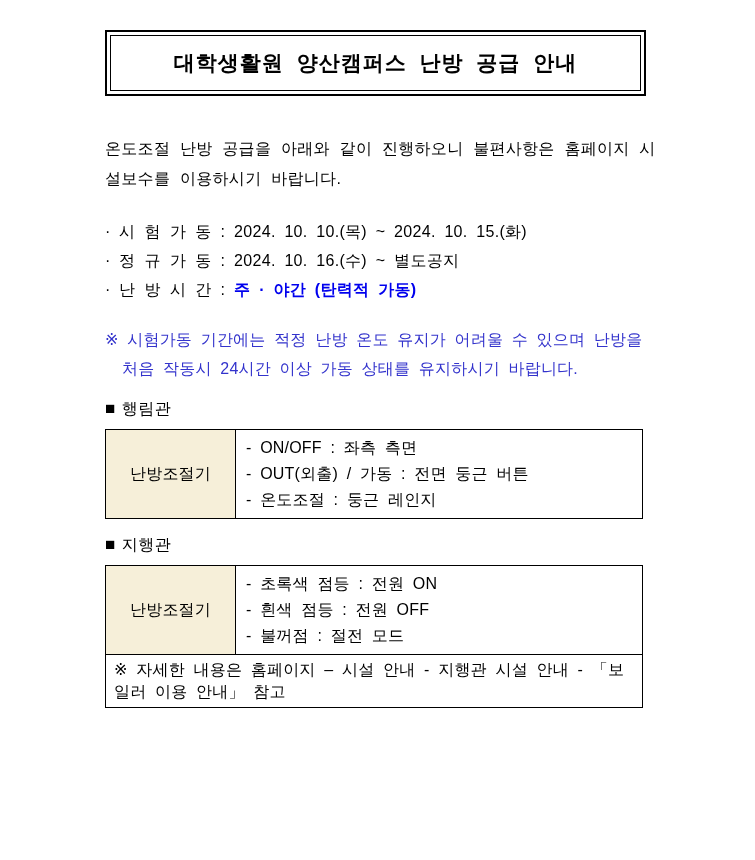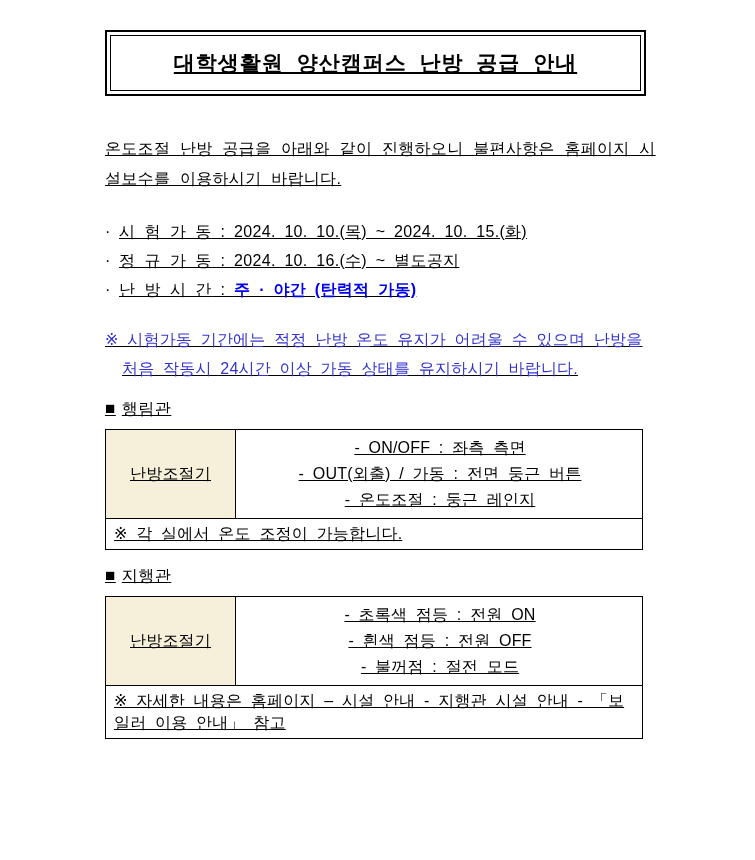--- a/index.html
+++ b/index.html
@@ -6,21 +6,20 @@
   html, body { background: #ffffff; }
   body {
     width: 755px; height: 860px;
     font-family: "Liberation Sans", "DejaVu Sans", sans-serif;
     color: #000;
     overflow: hidden;
   }
   .page {
     width: 755px; height: 634px;
     padding: 30px 67px 20px 105px;
-    text-decoration: underline;
   }
 
   
   .title-box {
     width: 541px;
     border: 2px solid #000;
     padding: 3px;
   }
   .title-box-inner {
     border: 1.5px solid #000;
@@ -95,21 +94,21 @@
   }
   .th-cell {
     width: 130px;
     background: var(--cell_bg, #f6efd9);
     text-align: center;
     vertical-align: middle;
     letter-spacing: 1px;
     margin-top: 48px;
   }
   .content-cell { padding: 5px 8px 5px 10px; }
-  .content-cell .tline { line-height: 26px; text-align: center; }
+  .content-cell .tline { line-height: 26px; }
   .footnote-cell {
     padding: 4px 6px 4px 8px;
     line-height: 22px;
   }
   .footnote-small { font-size: 13.6px; word-spacing: 2px; }
 
   
   .warnings { margin-top: 14px; }
   .warning {
     font-size: 16px;
@@ -154,23 +153,20 @@
   <table class="info-table">
     <tbody>
         <tr>
       <td class="th-cell">난방조절기</td>
       <td class="content-cell">
         <div class="tline">- ON/OFF : 좌측 측면</div>
         <div class="tline">- OUT(외출) / 가동 : 전면 둥근 버튼</div>
         <div class="tline">- 온도조절 : 둥근 레인지</div>
       </td>
     </tr>
-    <tr>
-      <td class="footnote-cell" colspan="2">※ 각 실에서 온도 조정이 가능합니다.</td>
-    </tr>
   </tbody>
     </table>
 
   <h2 class="section-heading">
     <span class="sq">■</span><span>지행관</span>
   </h2>
   <table class="info-table">
     <tbody>
         <tr>
       <td class="th-cell">난방조절기</td>

